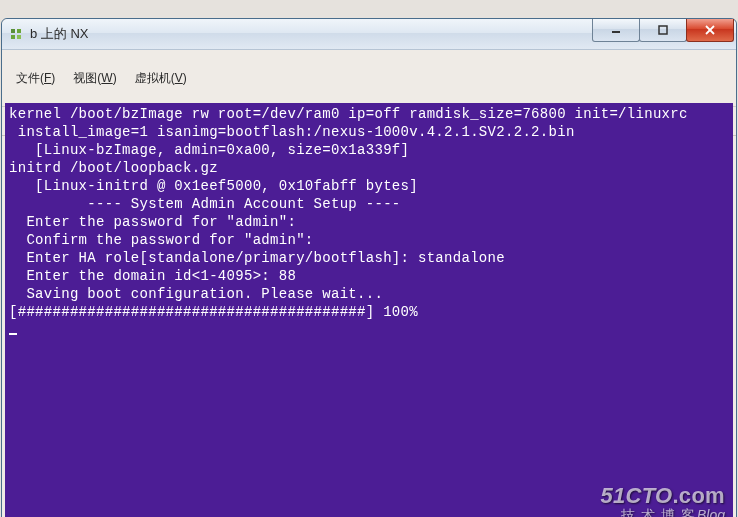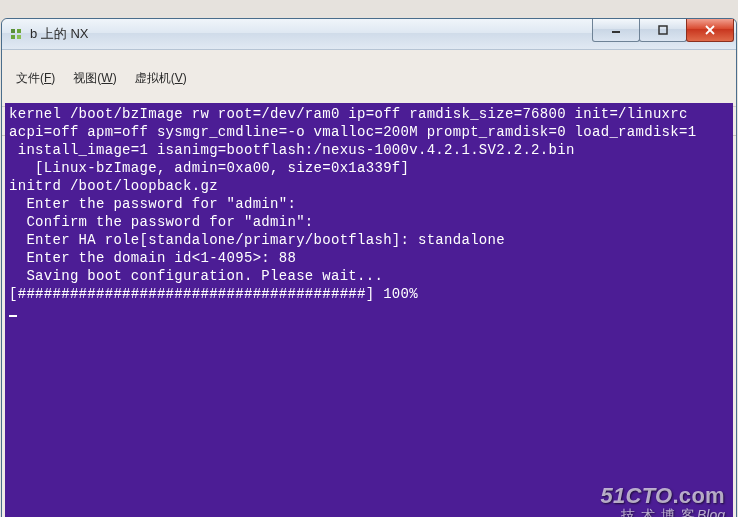--- a/index.html
+++ b/index.html
@@ -237,26 +237,27 @@
     <span class="tool-btn">
       <svg width="16" height="14">
         <rect x="3" y="6" width="10" height="5" fill="#9a9a9a"></rect>
         <rect x="5" y="3" width="3" height="3" fill="#9a9a9a"></rect>
       </svg>
     </span>
   </div>
 
   <div class="terminal">
     <div class="line">kernel /boot/bzImage rw root=/dev/ram0 ip=off ramdisk_size=76800 init=/linuxrc</div>
-    <div class="line">acpi=off apm=off sysmgr_cmdline=-o vmalloc=200M prompt_ramdisk=0 load_ramdisk=1</div>
     <div class="line"> install_image=1 isanimg=bootflash:/nexus-1000v.4.2.1.SV2.2.2.bin</div>
     <div class="line">   [Linux-bzImage, admin=0xa00, size=0x1a339f]</div>
     <div class="line">initrd /boot/loopback.gz</div>
-    <div class="line"></div>
-    <div class="line"></div>
+    <div class="line">   [Linux-initrd @ 0x1eef5000, 0x10fabff bytes]</div>
+    <div class="line"></div>
+    <div class="line"></div>
+    <div class="line">         ---- System Admin Account Setup ----</div>
     <div class="line"></div>
     <div class="line"></div>
     <div class="line">  Enter the password for "admin":</div>
     <div class="line">  Confirm the password for "admin":</div>
     <div class="line">  Enter HA role[standalone/primary/bootflash]: standalone</div>
     <div class="line"></div>
     <div class="line">  Enter the domain id&lt;1-4095&gt;: 88</div>
     <div class="line"></div>
     <div class="line">  Saving boot configuration. Please wait...</div>
     <div class="line"></div>

